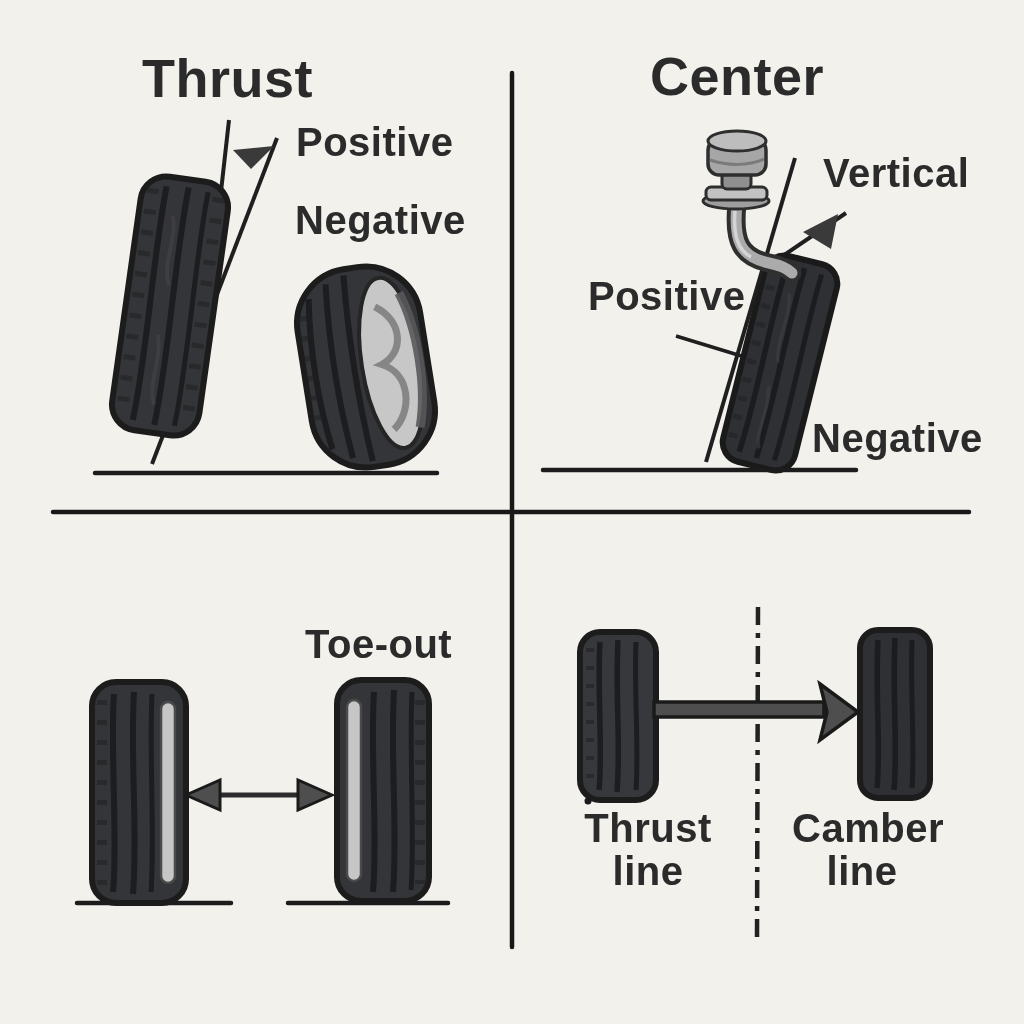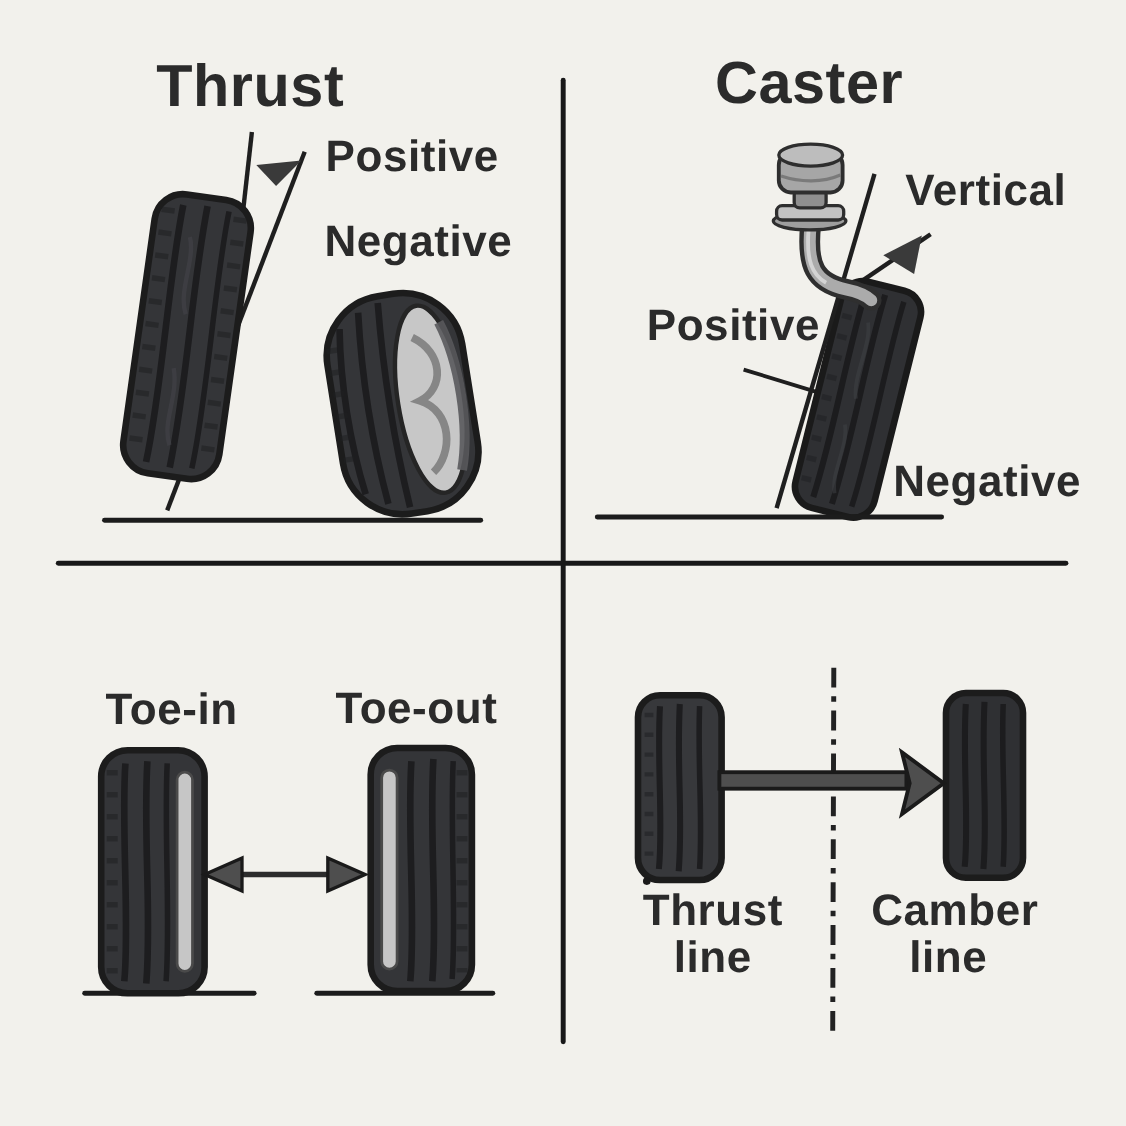--- a/index.html
+++ b/index.html
@@ -138,26 +138,25 @@
         <polygon points="820,684 858,712 820,740 827,712" fill="#4e4e4e" stroke="#1a1a1a" stroke-width="3.5"></polygon>
       </g>
       <circle cx="588" cy="801" r="3.5" fill="#1a1a1a"></circle>
     </g>
   </svg>
 
   <div class="t title" style="left:142px;top:51px;">Thrust</div>
   <div class="t label" style="left:296px;top:122px;">Positive</div>
   <div class="t label" style="left:295px;top:200px;">Negative</div>
 
-  <div class="t title" style="left:650px;top:49px;">Caster</div>
+  <div class="t title" style="left:650px;top:49px;">Center</div>
   <div class="t label" style="left:823px;top:153px;">Vertical</div>
   <div class="t label" style="left:588px;top:276px;">Positive</div>
   <div class="t label" style="left:812px;top:418px;">Negative</div>
 
-  <div class="t label" style="left:96px;top:625px;">Toe-in</div>
   <div class="t label" style="left:305px;top:624px;">Toe-out</div>
 
   <div class="t label center2" style="left:578px;top:807px;width:140px;">Thrust
 line</div>
   <div class="t label center2" style="left:792px;top:807px;width:140px;">Camber
 line</div>
 
 </div>
 
 </body></html>

